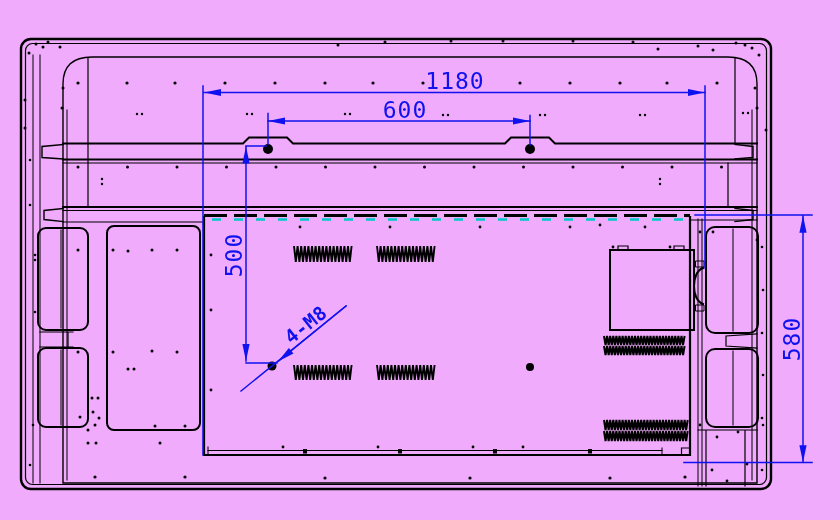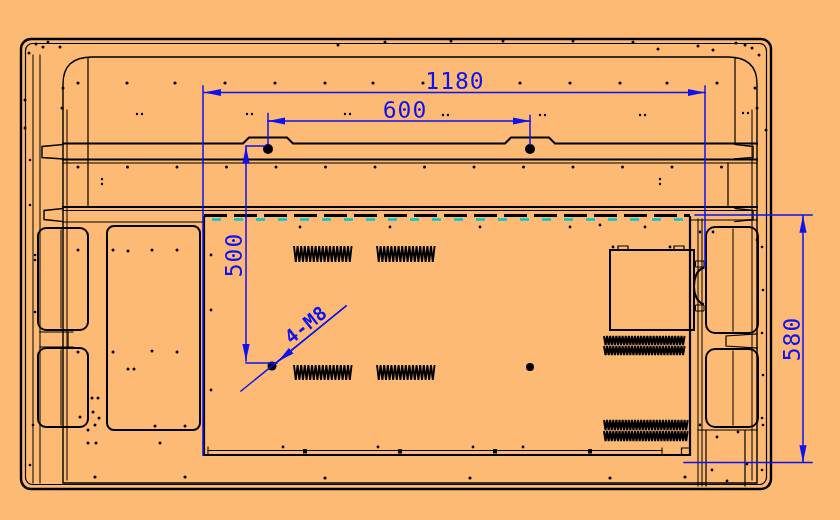--- a/index.html
+++ b/index.html
@@ -1,16 +1,16 @@
 <!DOCTYPE html>
 <html><head>
 <meta charset="utf-8">
 <style>
   html,body{margin:0;padding:0;background:#ffffff;}
-  .canvas{position:relative;width:840px;height:520px;background:#fdba74;overflow:hidden;
+  .canvas{position:relative;width:840px;height:520px;background:#f0abfc;overflow:hidden;
           font-family:"DejaVu Sans Mono","Liberation Mono",monospace;}
   svg{position:absolute;left:0;top:0;}
   
   .s1 {stroke:#000;stroke-width:1;  fill:none;stroke-linecap:square;}
   .s12{stroke:#000;stroke-width:1.2;fill:none;stroke-linecap:square;}
   .s14{stroke:#000;stroke-width:1.4;fill:none;stroke-linecap:square;}
   .s18{stroke:#000;stroke-width:1.8;fill:none;stroke-linecap:square;}
   .s2 {stroke:#000;stroke-width:2;  fill:none;stroke-linecap:square;}
   .s22{stroke:#000;stroke-width:2.2;fill:none;stroke-linecap:square;}
   .s24{stroke:#000;stroke-width:2.4;fill:none;stroke-linecap:square;}

